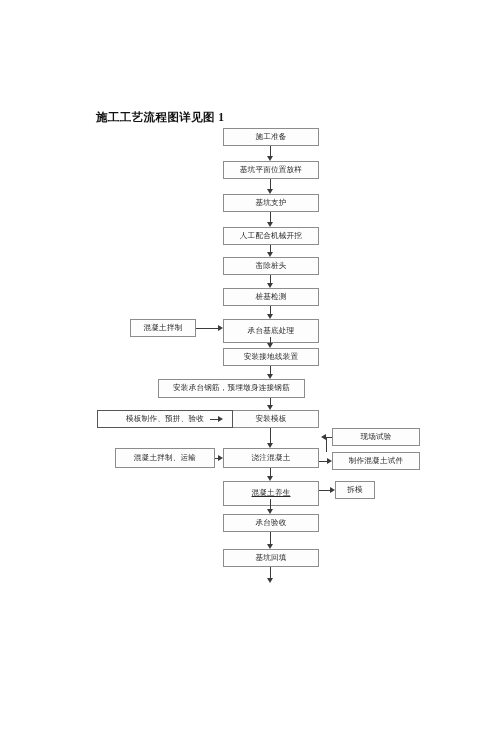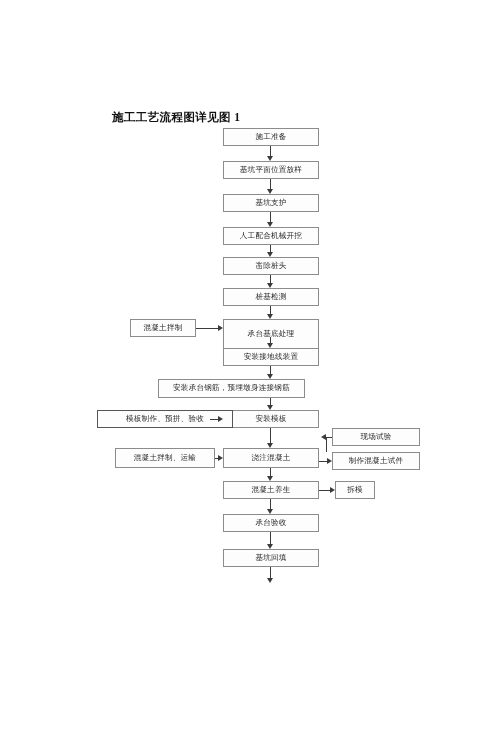--- a/index.html
+++ b/index.html
@@ -24,21 +24,20 @@
   }
   .title {
     position: absolute;
     left: 96px;
     top: 110px;
     font-size: 11.5px;
     font-weight: bold;
     letter-spacing: 0.4px;
     white-space: nowrap;
     color: #111;
-    margin-left: 16px;
   }
   
   .box {
     position: absolute;
     box-sizing: border-box;
     border: 1px solid #8c8c8c;
     background: #fdfdfd;
     display: flex;
     align-items: center;
     justify-content: center;
@@ -109,41 +108,41 @@
   </div>
 
   <div class="box" style="left:223px; top:257px; width:96px; height:18px;">
     <span>凿除桩头</span>
   </div>
 
   <div class="box" style="left:223px; top:288px; width:96px; height:18px;">
     <span>桩基检测</span>
   </div>
 
-  <div class="box" style="left:223px; top:319px; width:96px; height:30px;">
+  <div class="box" style="left:223px; top:319px; width:96px; height:24px;">
     <span>承台基底处理</span>
   </div>
 
   <div class="box" style="left:223px; top:348px; width:96px; height:18px;">
     <span>安装接地线装置</span>
   </div>
 
   <div class="box" style="left:158px; top:379px; width:147px; height:19px;">
     <span>安装承台钢筋，预埋墩身连接钢筋</span>
   </div>
 
   <div class="box" style="left:223px; top:410px; width:96px; height:18px;">
     <span>安装模板</span>
   </div>
 
   <div class="box" style="left:223px; top:448px; width:96px; height:20px;">
     <span>浇注混凝土</span>
   </div>
 
-  <div class="box" style="left:223px; top:481px; width:96px; height:18px;">
+  <div class="box" style="left:223px; top:481px; width:96px; height:25px;text-decoration:underline;">
     <span>混凝土养生</span>
   </div>
 
   <div class="box" style="left:223px; top:514px; width:96px; height:18px;">
     <span>承台验收</span>
   </div>
 
   <div class="box" style="left:223px; top:549px; width:96px; height:18px;">
     <span>基坑回填</span>
   </div>

